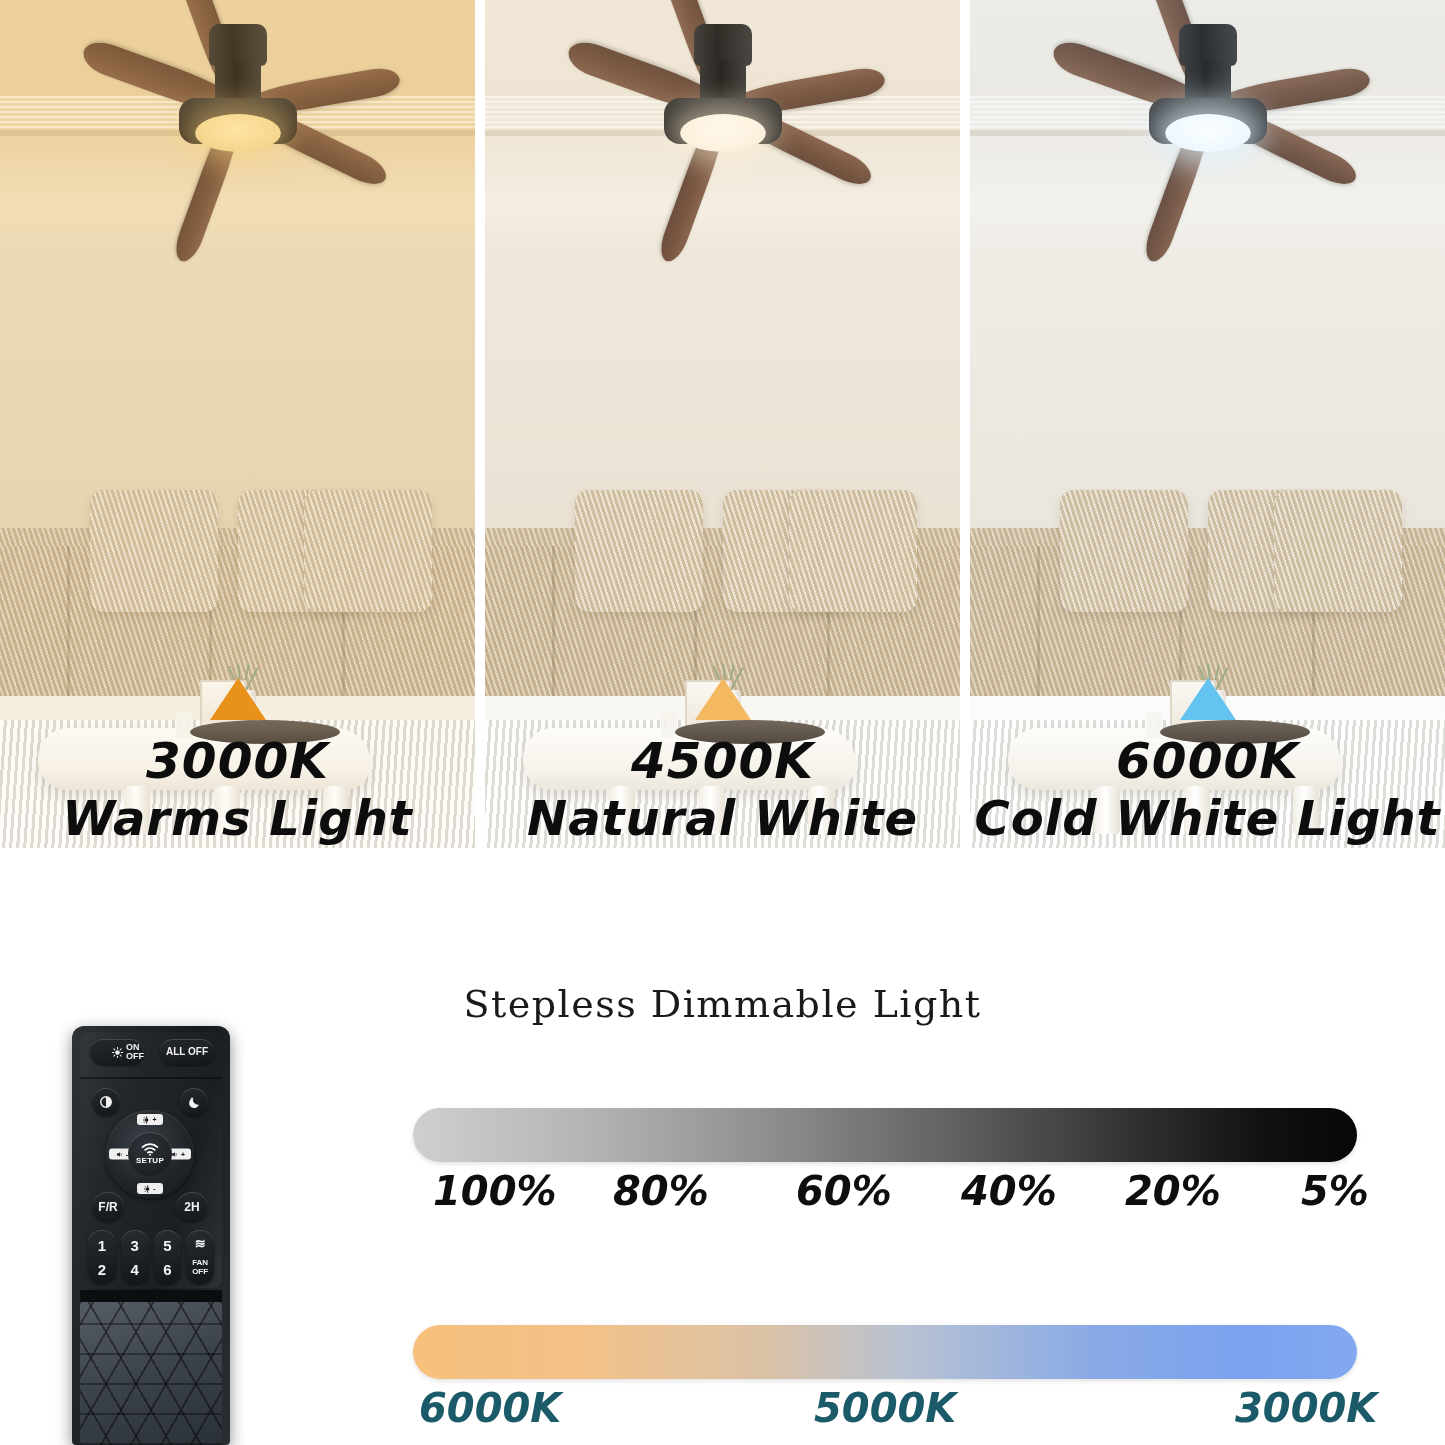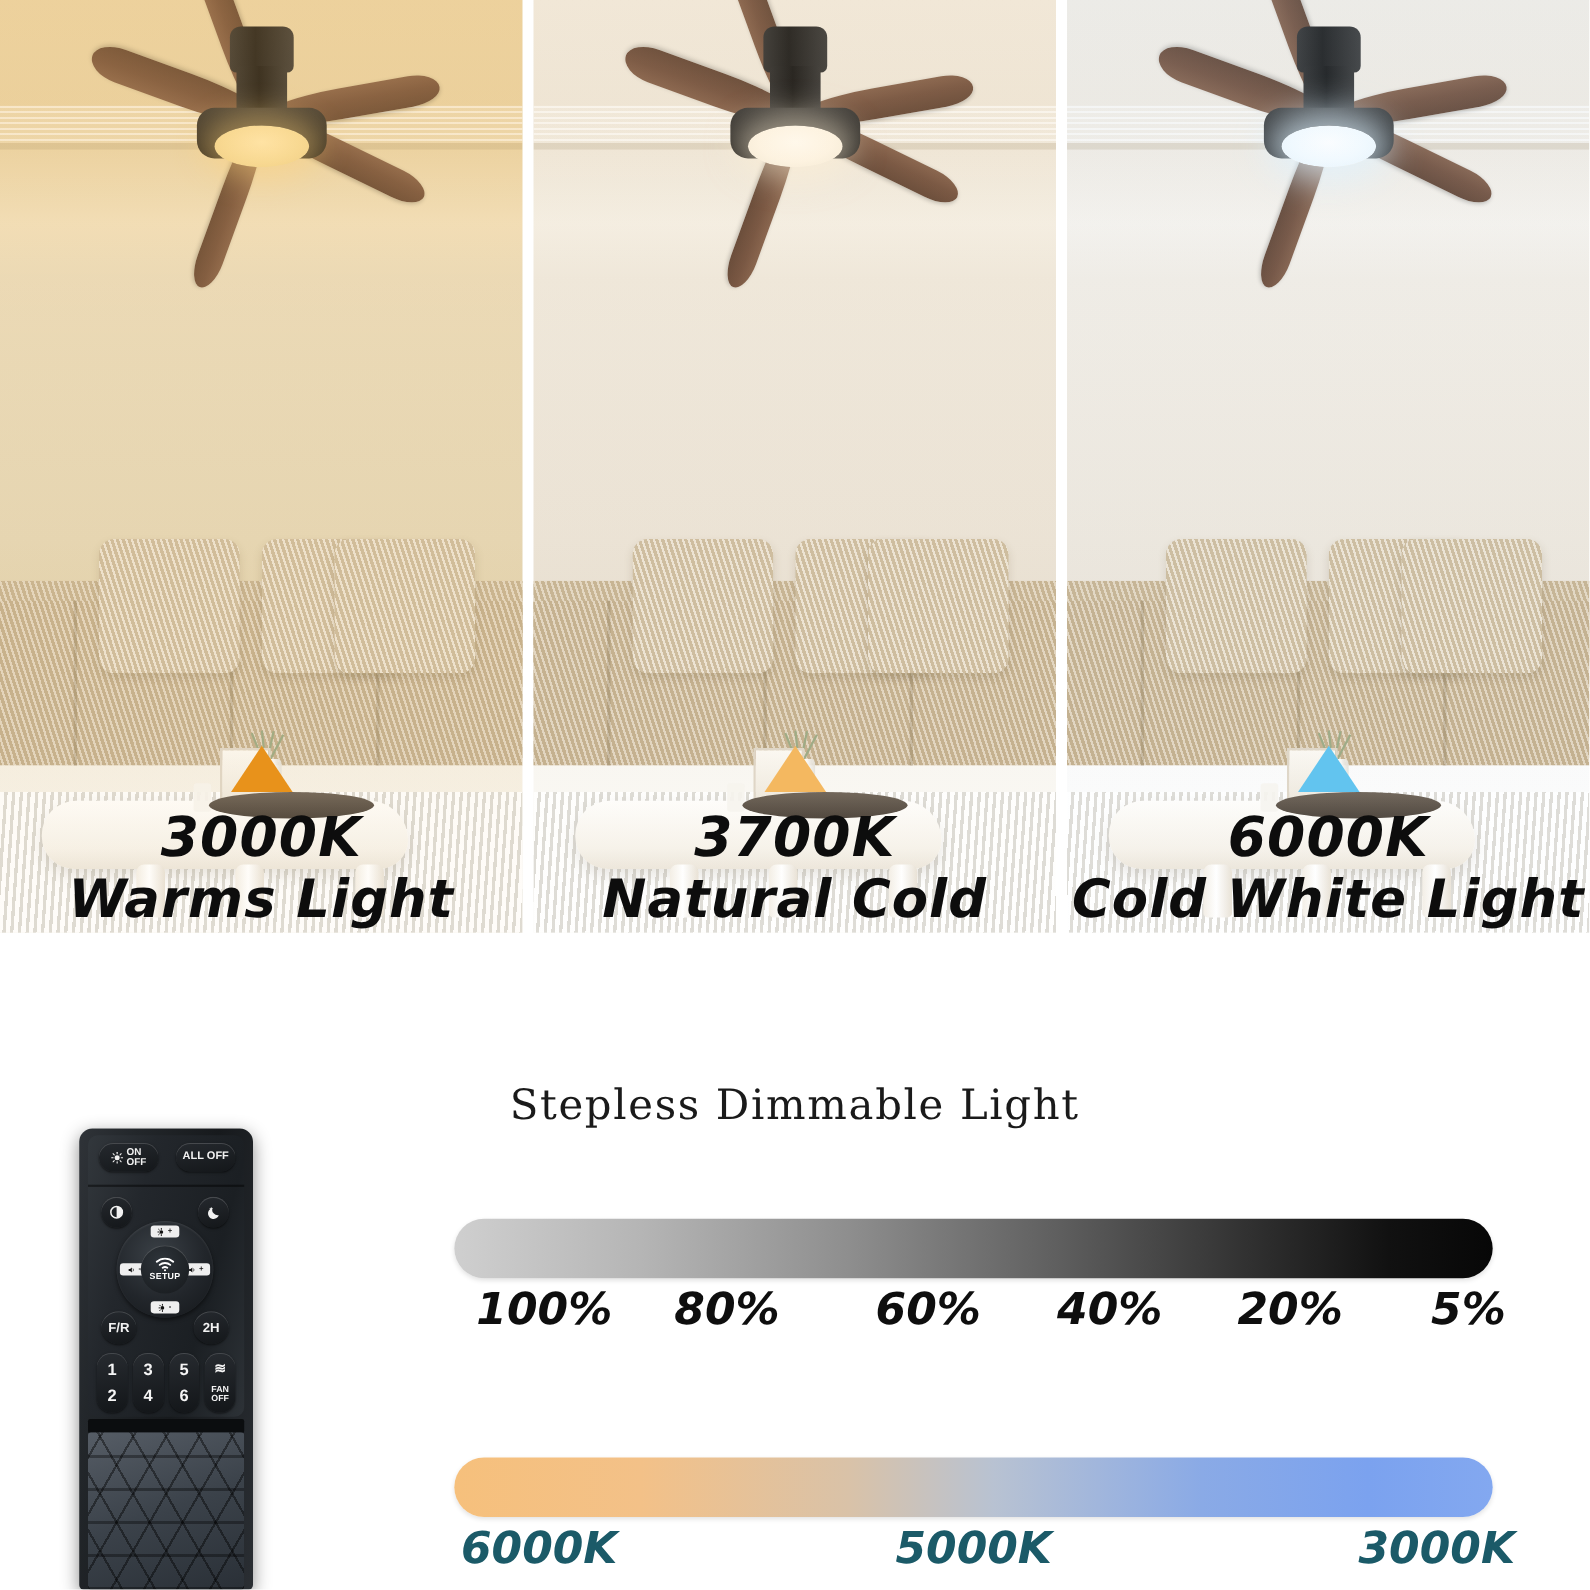--- a/index.html
+++ b/index.html
@@ -235,21 +235,21 @@
 
   .rbtn {
     position: absolute;
     background: linear-gradient(170deg,#25292e,#14171a);
     border-radius: 40px;
     display: flex; flex-direction: column; align-items: center; justify-content: center;
     color: #f2f2f2; font-family: "Liberation Sans", sans-serif; font-weight: 700;
     box-shadow: inset 0 1px 0 rgba(255,255,255,.16), 0 1px 2px rgba(0,0,0,.6);
     line-height: 1.02;
   }
-  .b-onoff  { left: 18px;  top: 13px;  width: 54px; height: 26px; flex-direction: row; gap: 3px; font-size: 9px; }
+  .b-onoff  { left: 18px;  top: 13px;  width: 54px; height: 26px; flex-direction: row; gap: 3px; font-size: 9px; justify-content: flex-end; }
   .b-alloff { left: 88px;  top: 13px;  width: 54px; height: 26px; font-size: 10px; }
   .b-circ   { width: 28px; height: 28px; border-radius: 50%; }
   .b-bright { left: 20px;  top: 62px; }
   .b-night  { left: 108px; top: 62px; }
   .b-fr     { left: 20px;  top: 166px; width: 32px; height: 30px; border-radius: 50%; font-size: 12px; }
   .b-2h     { left: 104px; top: 166px; width: 32px; height: 30px; border-radius: 50%; font-size: 12px; }
 
   .dpad {
     position: absolute; left: 34px; top: 84px; width: 88px; height: 88px;
     border-radius: 50%;
@@ -382,22 +382,22 @@
             <i style="transform:rotate(28deg)"></i>
         </div>
         <div class="frame"></div>
         <div class="diffuser"></div>
         <div class="vase"></div>
         <div class="tray"></div>
       </div>
       <div class="cast cast-nat"></div>
       <div class="marker" style="border-bottom:42px solid #f4b860"></div>
       <div class="caption">
-        <span class="cap-k">3700K</span>
-        <span class="cap-name">Natural Cold</span>
+        <span class="cap-k">4500K</span>
+        <span class="cap-name">Natural White</span>
       </div>
     </div>
 
     <div class="panel p-cold">
       <div class="ceiling">
         <div class="molding"></div>
         <div class="shadowline"></div>
       </div>
       <div class="fan">
         <div class="blade b1"></div>

